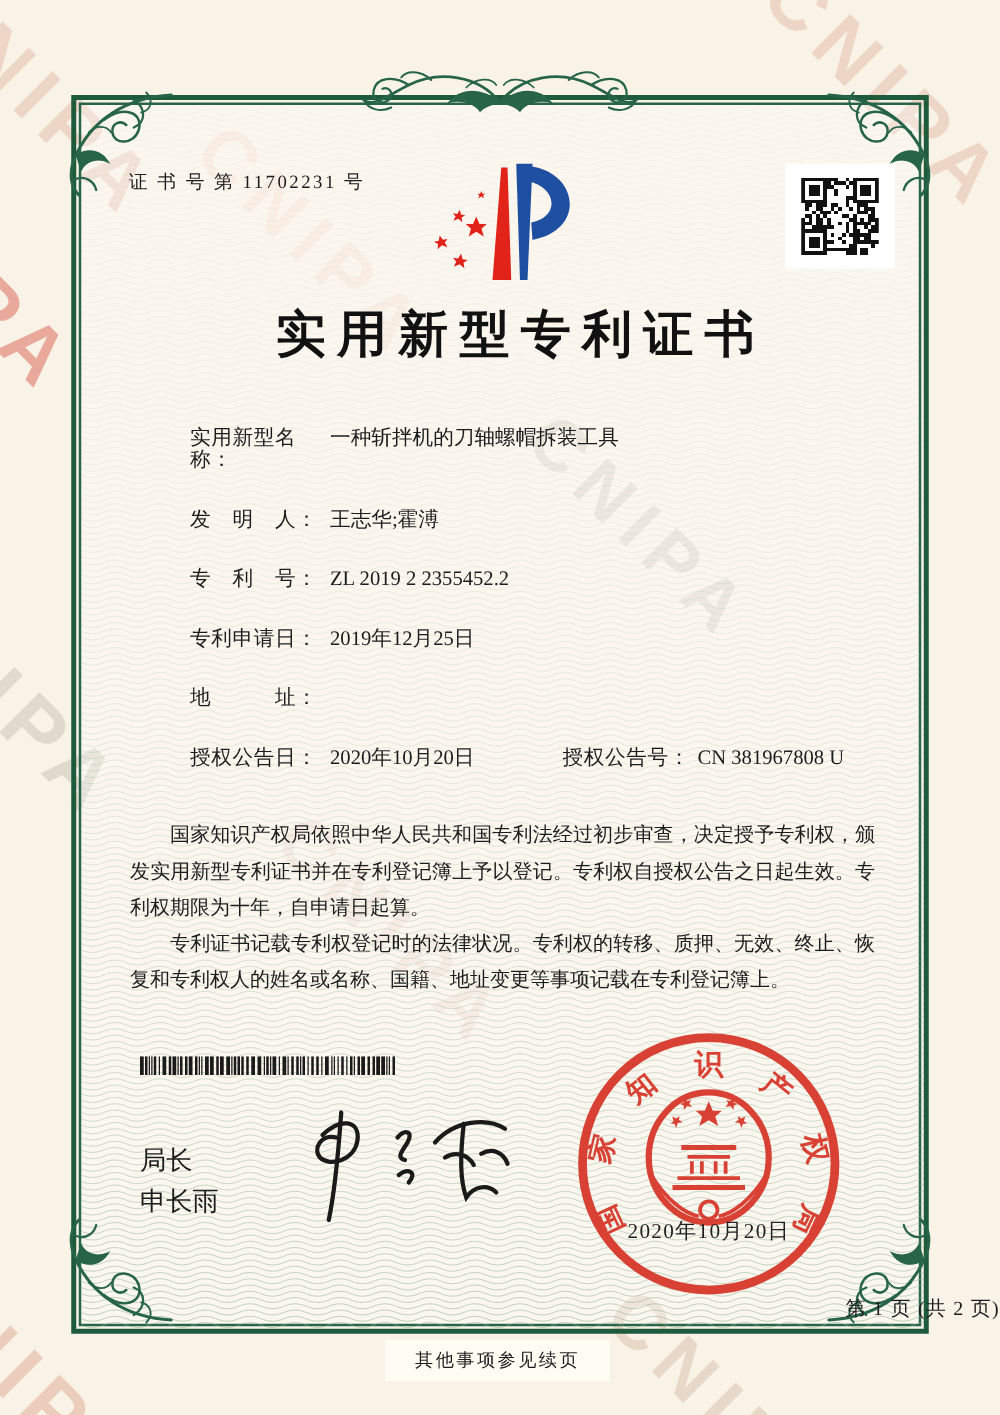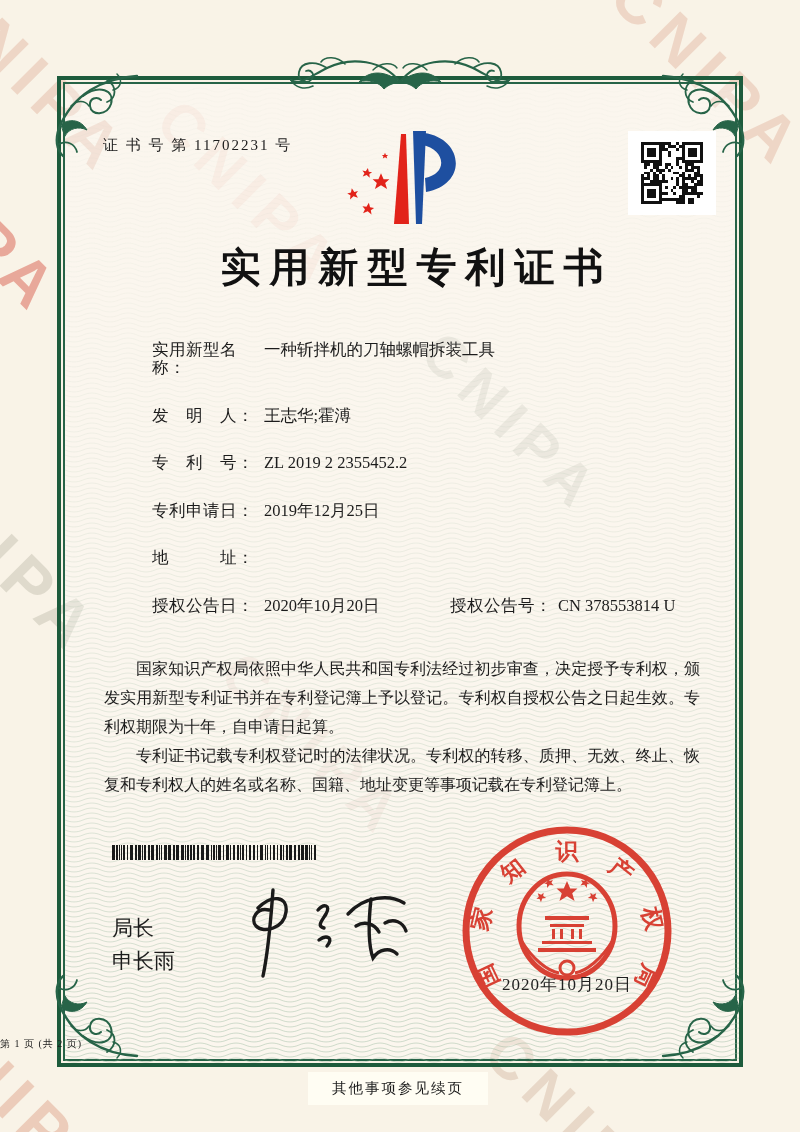--- a/index.html
+++ b/index.html
@@ -63,21 +63,21 @@
     line-height:29px;text-align:justify;}
   .paras p{text-indent:2em;}
   .barcode{position:absolute;left:112px;top:845px;}
   .signer{position:absolute;left:112px;top:912px;font-size:21px;line-height:33px;}
   .signature{position:absolute;left:230px;top:886px;}
   .seal{position:absolute;left:458px;top:822px;opacity:.95;z-index:4;}
   .seal-ch{font-size:23px;font-weight:bold;fill:var(--seal-red);
     font-family:"Liberation Serif","DejaVu Serif",serif;text-anchor:middle;}
   .seal-date{font-size:17px;fill:#151515;text-anchor:middle;letter-spacing:1px;
     font-family:"Liberation Serif","DejaVu Serif",serif;}
-  .footer{position:absolute;left:0;right:0;top:1037px;text-align:left;font-size:10px;letter-spacing:1px;}
+  .footer{position:absolute;left:0;right:0;top:1037px;text-align:right;font-size:16px;letter-spacing:1px;}
   .note{position:absolute;left:308px;top:1072px;background:#fffdf3;
     padding:7px 24px;font-size:14.5px;letter-spacing:2px;white-space:nowrap;}
 </style>
 </head>
 <body>
 
 <div class="page">
 
   <div class="wm wm-tl">CNIPA</div>
   <div class="wm wm-topc">CNIPA</div>
@@ -544,21 +544,21 @@
         <span class="lbl">专利申请日：</span>
         <span class="val">2019年12月25日</span>
       </div>
       <div class="row">
         <span class="lbl">地　　　址：</span>
       </div>
       <div class="row">
         <span class="lbl">授权公告日：</span>
         <span class="val val-date">2020年10月20日</span>
         <span class="lbl2">授权公告号：</span>
-        <span class="val2">CN 378553814 U</span>
+        <span class="val2">CN 381967808 U</span>
       </div>
     </div>
 
     <div class="paras">
       <p>国家知识产权局依照中华人民共和国专利法经过初步审查，决定授予专利权，颁发实用新型专利证书并在专利登记簿上予以登记。专利权自授权公告之日起生效。专利权期限为十年，自申请日起算。</p>
       <p>专利证书记载专利权登记时的法律状况。专利权的转移、质押、无效、终止、恢复和专利权人的姓名或名称、国籍、地址变更等事项记载在专利登记簿上。</p>
     </div>
 
     <svg class="barcode" id="barcode" width="208" height="15">
         <rect x="0" y="0" width="3" height="15" fill="#1a1a1a"></rect>

